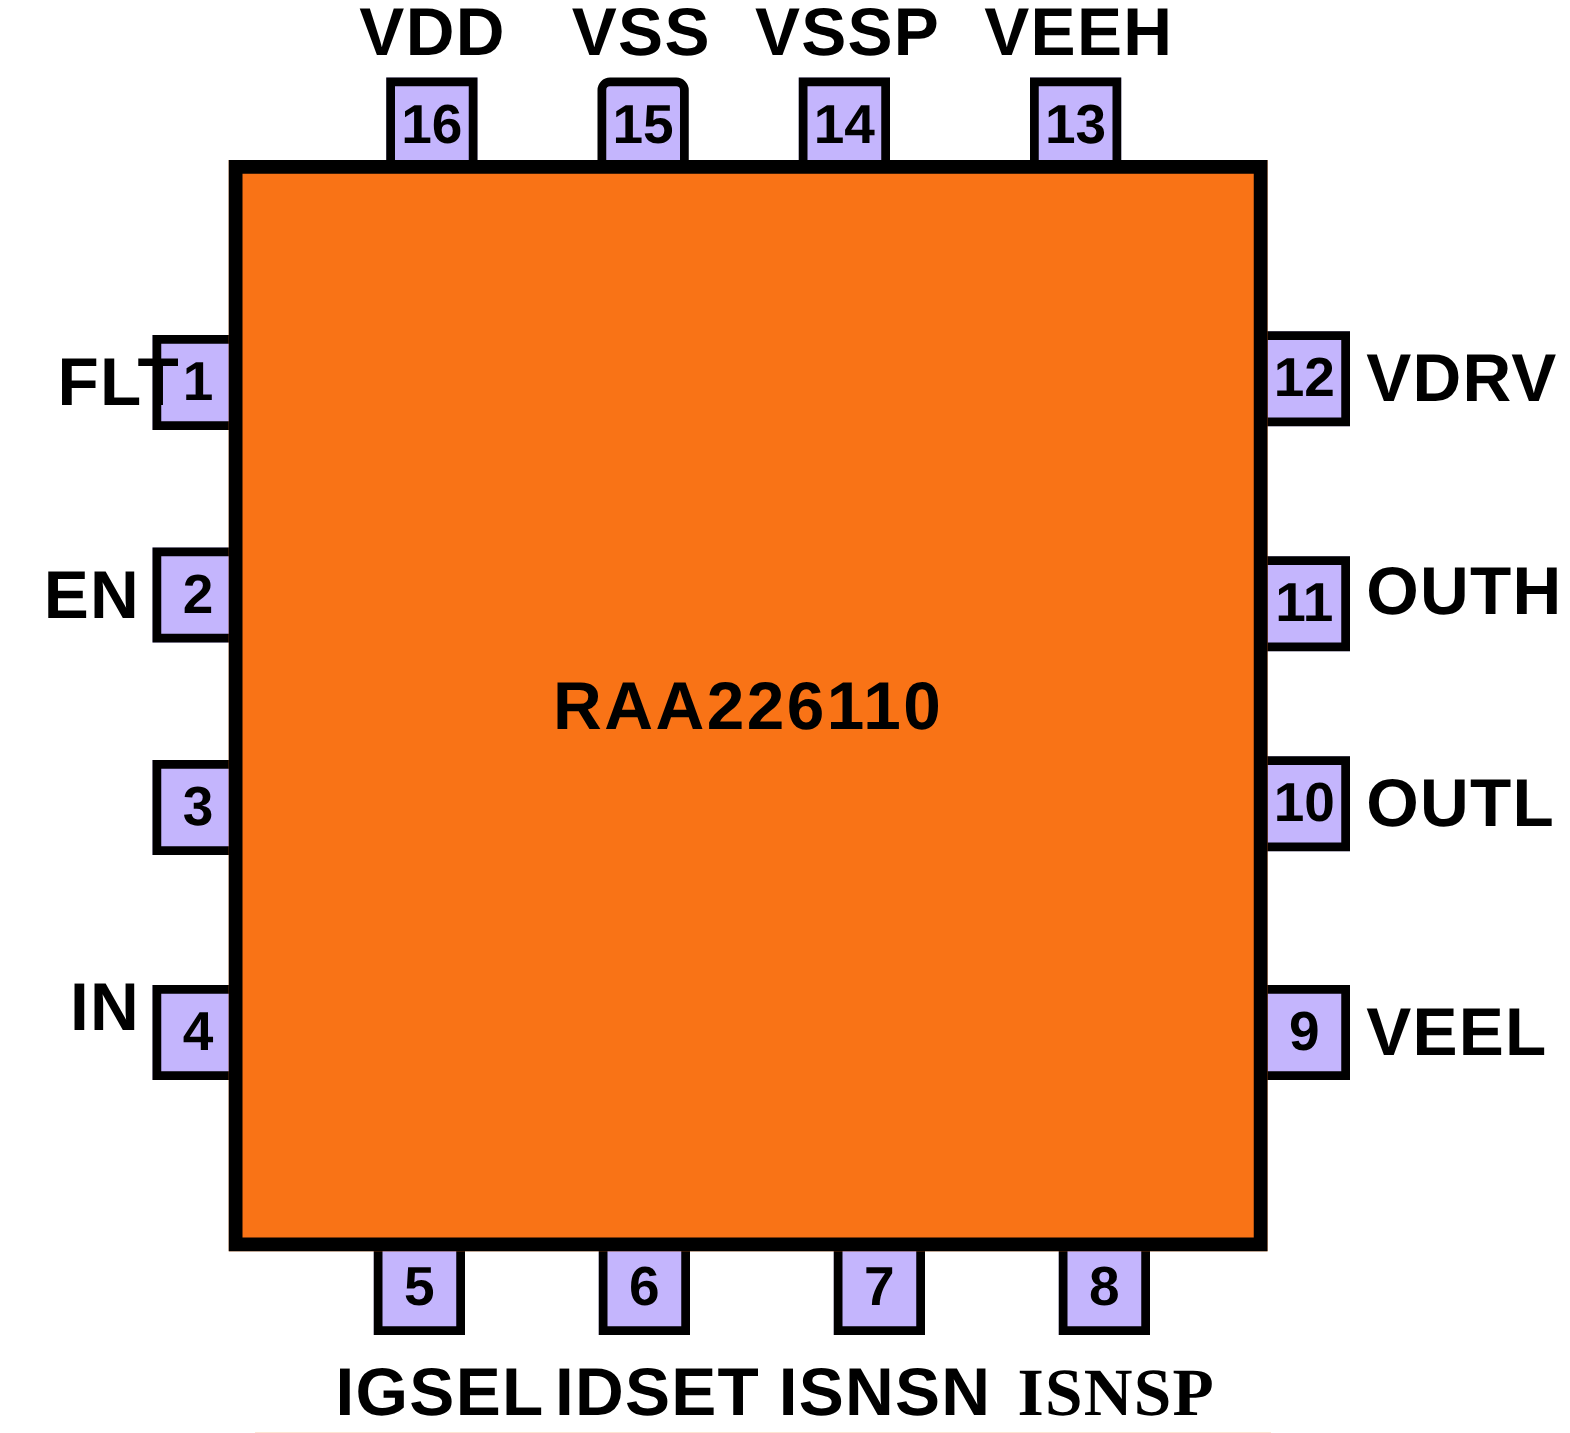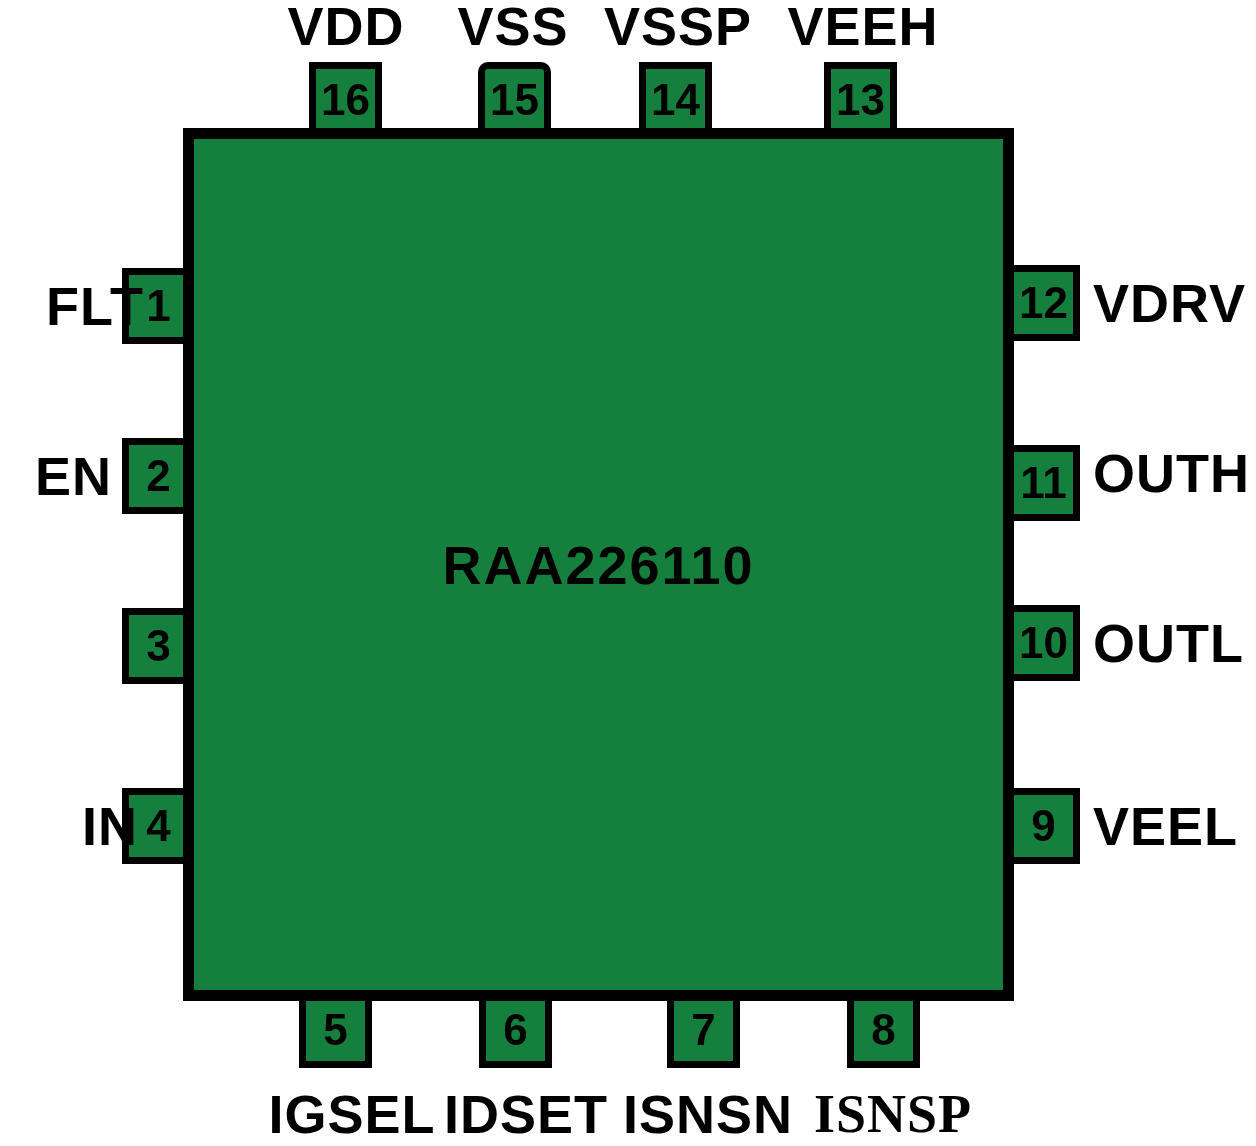--- a/index.html
+++ b/index.html
@@ -22,39 +22,39 @@
   }
   
   .chip-body {
     position: absolute;
     left: 183px;
     top: 128px;
     width: 831px;
     height: 873px;
     box-sizing: border-box;
     border: 11px solid #000000;
-    background: #15803d;
+    background: #f97316;
     z-index: 2;
     display: flex;
     align-items: center;
     justify-content: center;
   }
   .part-number {
     font-size: 54px;
     font-weight: bold;
     letter-spacing: 2px;
     white-space: nowrap;
   }
   .pin {
     position: absolute;
     width: 73px;
     height: 76px;
     box-sizing: border-box;
     border: 7px solid #000000;
-    background: #15803d;
+    background: #c4b5fd;
     z-index: 1;
     display: flex;
     align-items: center;
     justify-content: center;
     font-size: 44px;
     font-weight: bold;
     line-height: 1;
   }
   .pin-label {
     position: absolute;
@@ -106,21 +106,21 @@
   .lbl-veeh { left: 863px; top: -2px; }
   
   .lbl-igsel { left: 352px; top: 1086px; }
   .lbl-idset { left: 526px; top: 1086px; }
   .lbl-isnsn { left: 708px; top: 1086px; }
   .lbl-isnsp { left: 893px; top: 1086px; font-family: Liberation Serif, serif; }
   
   .lbl-flt { top: 278px; padding-left: 32px; }
   .lbl-en  { top: 448px; }
   .lbl-inb { top: 618px; }
-  .lbl-in  { top: 798px; padding-left: 26px; }
+  .lbl-in  { top: 778px; }
   
   .lbl-vdrv { top: 275px; }
   .lbl-outh { top: 445px; }
   .lbl-outl { top: 615px; }
   .lbl-veel { top: 798px; }
 </style>
 </head>
 <body>
 
 <div class="diagram">

